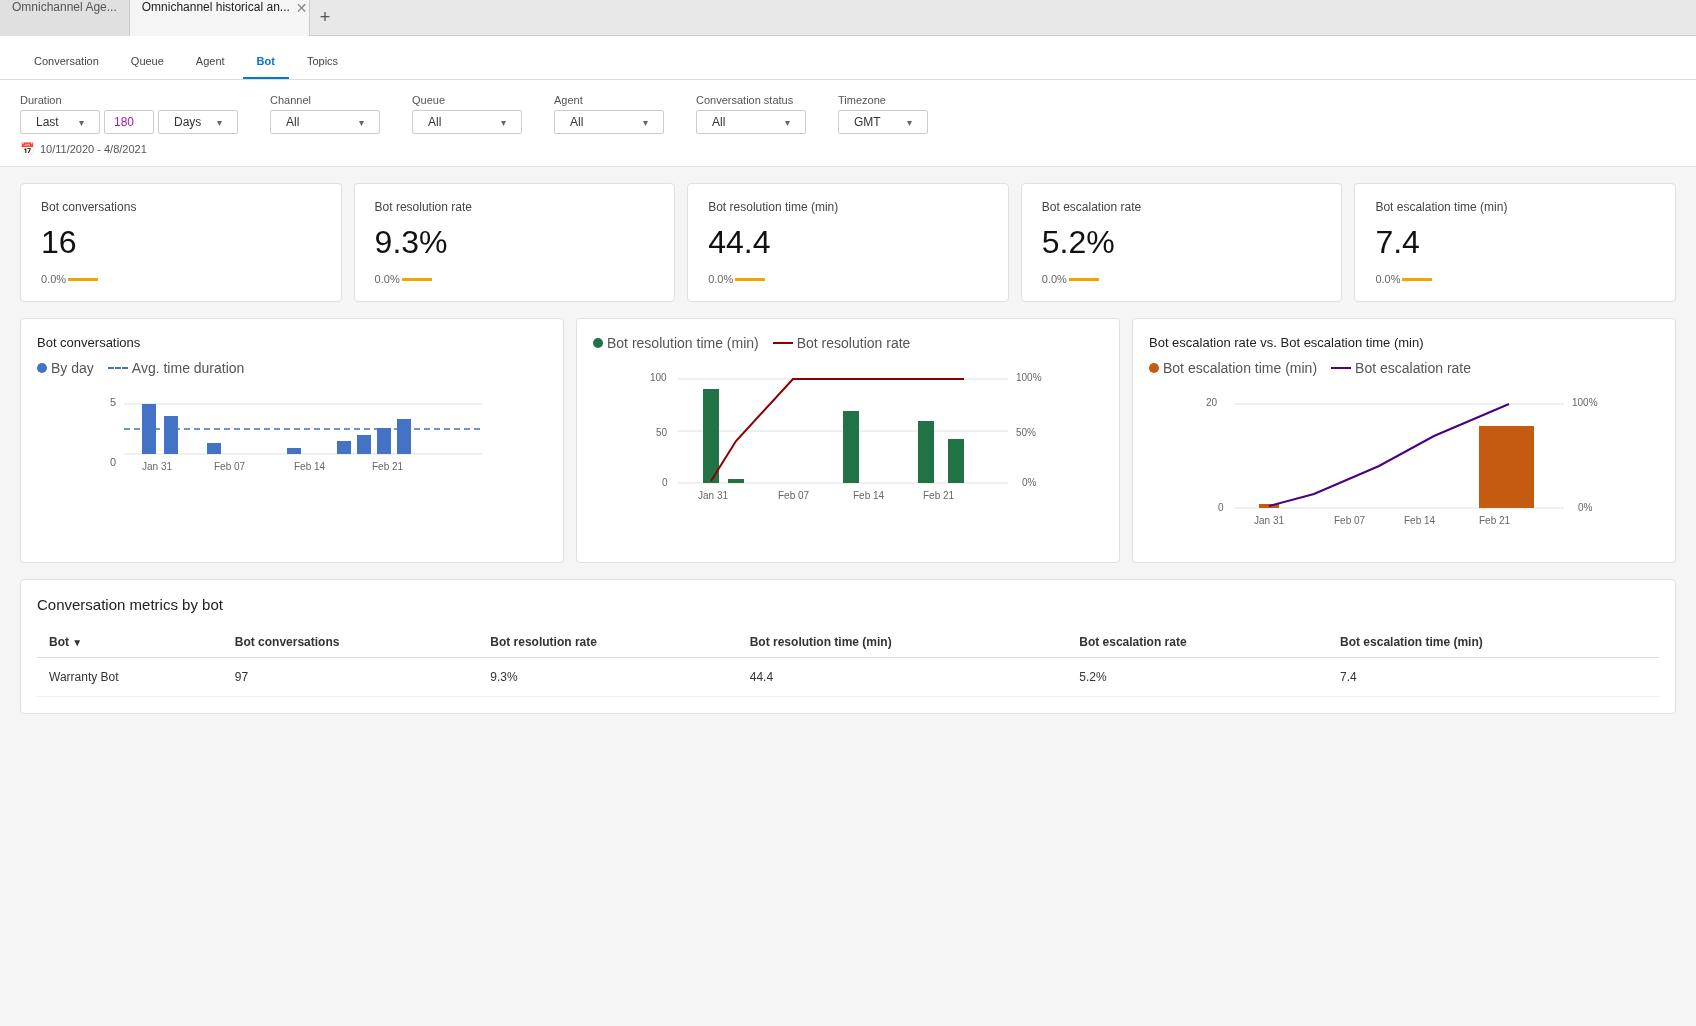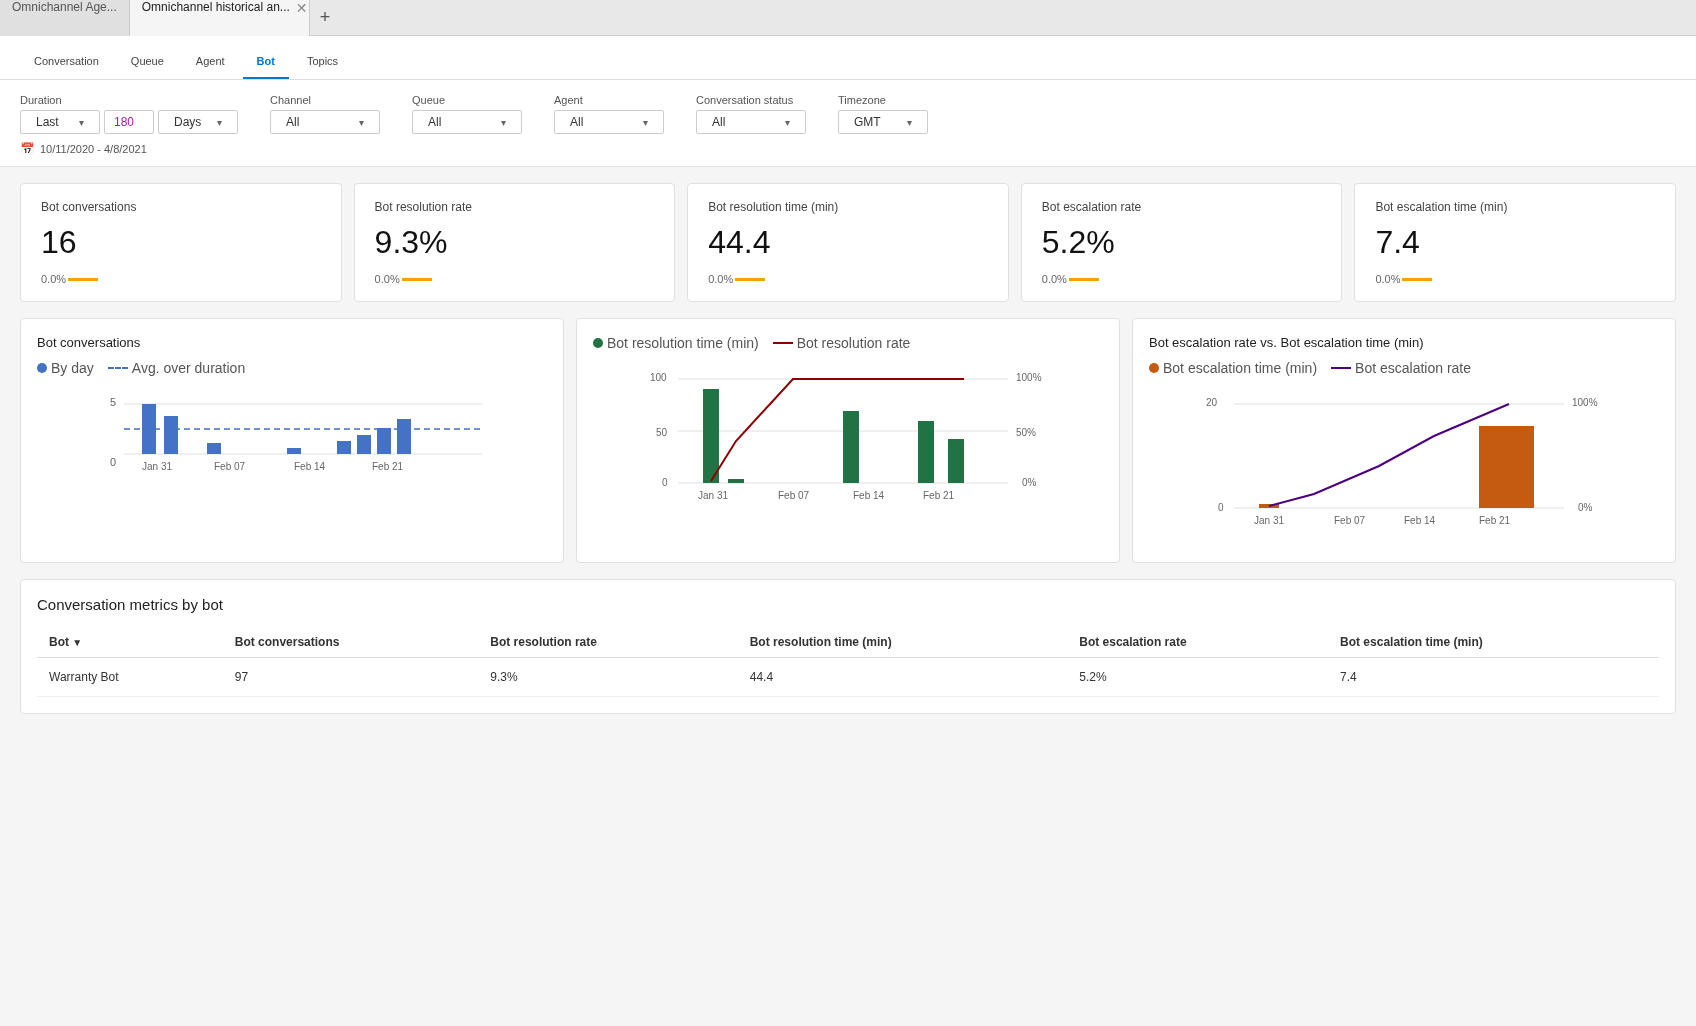--- a/index.html
+++ b/index.html
@@ -416,21 +416,21 @@
 
       <div class="chart-card">
         <div class="chart-title">Bot conversations</div>
         <div class="chart-legend">
           <div class="legend-item">
             <span class="legend-dot" style="background:#4472C4;"></span>
             <span>By day</span>
           </div>
           <div class="legend-item">
             <span class="legend-dash"></span>
-            <span>Avg. over duration</span>
+            <span>Avg. time duration</span>
           </div>
         </div>
         <div class="chart-container">
           <svg width="100%" height="160" viewBox="0 0 400 160">
 
             <text x="18" y="20" font-size="11" fill="#666">5</text>
             <text x="18" y="80" font-size="11" fill="#666">0</text>
 
             <line x1="32" y1="18" x2="390" y2="18" stroke="#e0e0e0" stroke-width="1"></line>
             <line x1="32" y1="68" x2="390" y2="68" stroke="#e0e0e0" stroke-width="1"></line>

